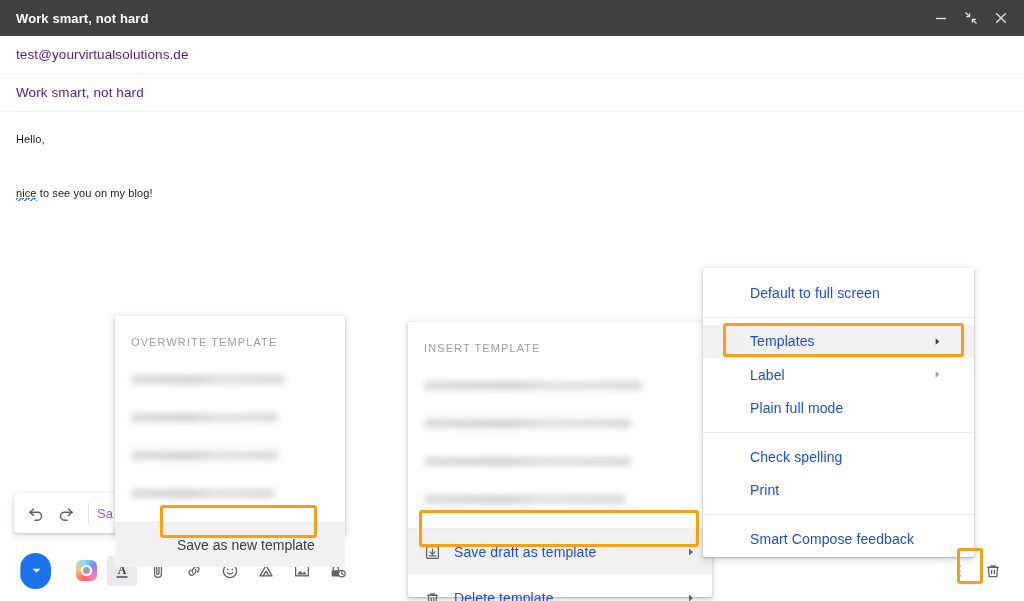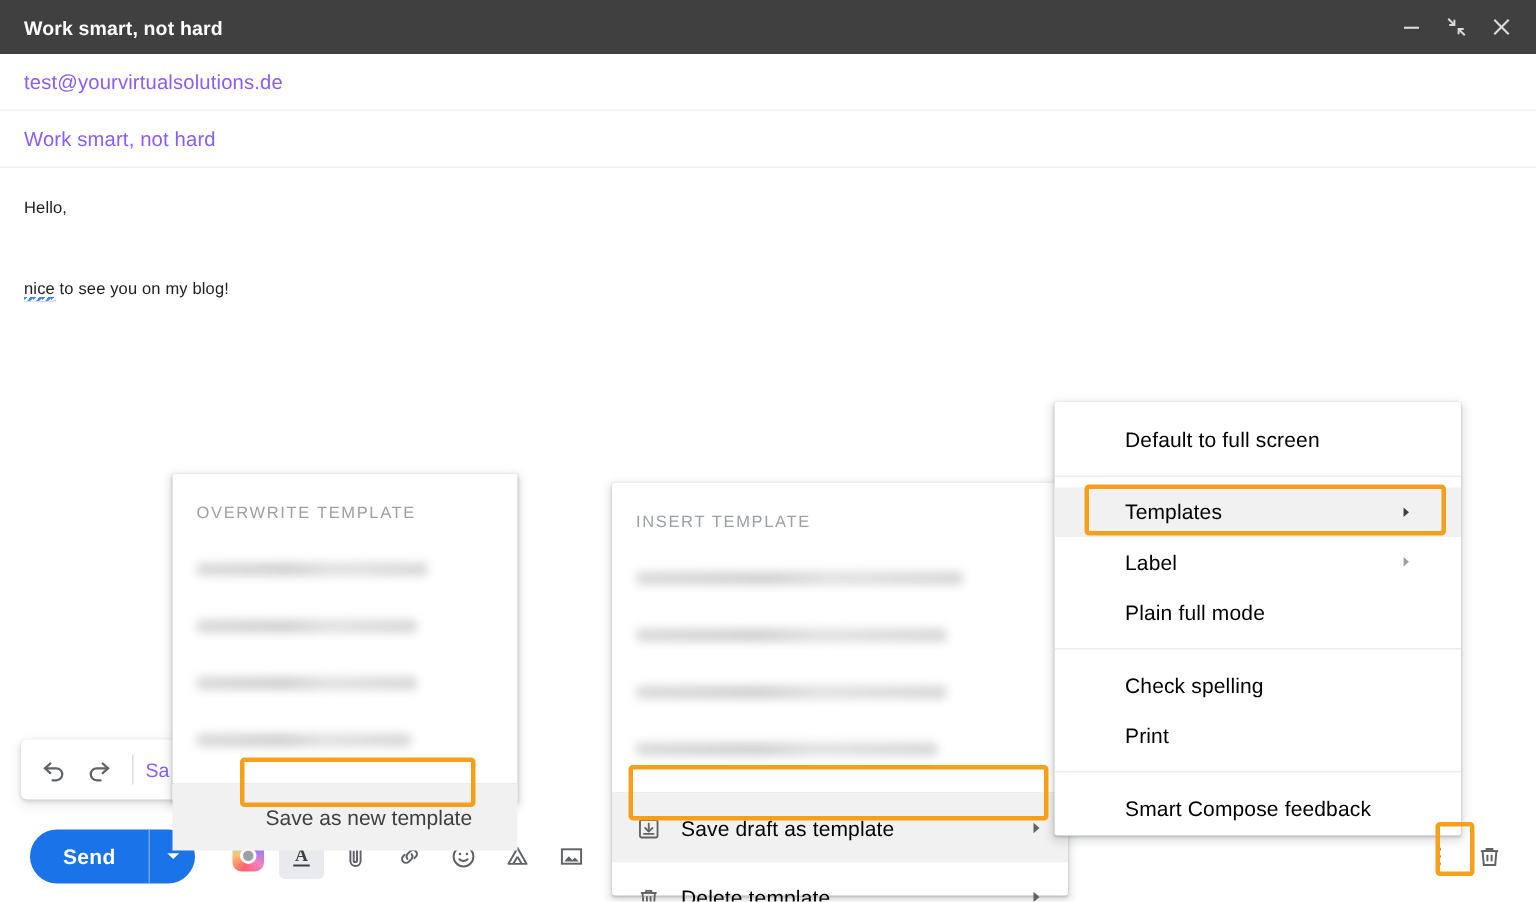--- a/index.html
+++ b/index.html
@@ -30,21 +30,21 @@
   }
   .tb-btn svg { display:block; }
 
   
   .field-row {
     position:absolute; left:0; width:1024px; height:38px;
     border-bottom:1px solid #f1f1f1;
     display:flex; align-items:center;
   }
   .field-row .val {
-    margin-left:16px; font-size:13.5px; color:#8b5cf6; letter-spacing:.1px;
+    margin-left:16px; font-size:13.5px; color:#4c1d95; letter-spacing:.1px;
   }
   #row-to { top:36px; }
   #row-subject { top:74px; }
 
   
   .body-area {
     position:absolute; left:0; top:112px; width:1024px; height:380px;
     background:#fff; padding:20px 16px 0 16px;
   }
   .body-p {
@@ -124,21 +124,21 @@
   .blur-list { padding:4px 0 10px 0; }
   .blur-row { height:38px; display:flex; align-items:center; padding:0 16px; }
   .blur-text {
     height:9px; border-radius:3px;
     background:linear-gradient(90deg,#d4d4d4,#c9c9c9 40%,#dcdcdc 60%,#d0d0d0);
     filter:blur(3.2px); opacity:.85;
   }
   .panel-divider { height:1px; background:#ececec; }
   .menu-row {
     height:46px; display:flex; align-items:center; padding:0 16px;
-    font-size:14px; color:#000000; position:relative;
+    font-size:14px; color:#1d4ed8; position:relative;
   }
   .menu-row .mi-icon { width:30px; display:flex; align-items:center; color:#5f6368; }
   .menu-row .mi-label { flex:1; letter-spacing:.1px; }
   .menu-row .mi-arrow { color:#5f6368; display:flex; align-items:center; }
   .menu-row.hover { background:#f1f1f1; }
 
   
   .hl {
     position:absolute; border:3px solid #f6a01a; border-radius:3px;
     pointer-events:none; z-index:30;
@@ -213,21 +213,20 @@
       <path d="M11.5 5 L15 8.2 L11.5 11.4"></path>
         <path d="M15 8.2 H7.5 a4 4 0 0 0 0 8 H10"></path>
     </svg>
   </div>
   <div class="fmt-div"></div>
   <div class="fmt-font">Sa</div>
 </div>
 
 <div class="bottom-bar">
   <div class="send-wrap">
-    <div class="send-main">Send</div>
     <div class="send-sep"></div>
     <div class="send-caret">
       <svg width="11" height="11" viewBox="0 0 11 11">
           <path d="M1.5 3.8 L5.5 7.6 L9.5 3.8 Z" fill="#ffffff"></path>
         </svg>
     </div>
   </div>
 
   <div class="tool-icons">
     <div class="tool-icon">

